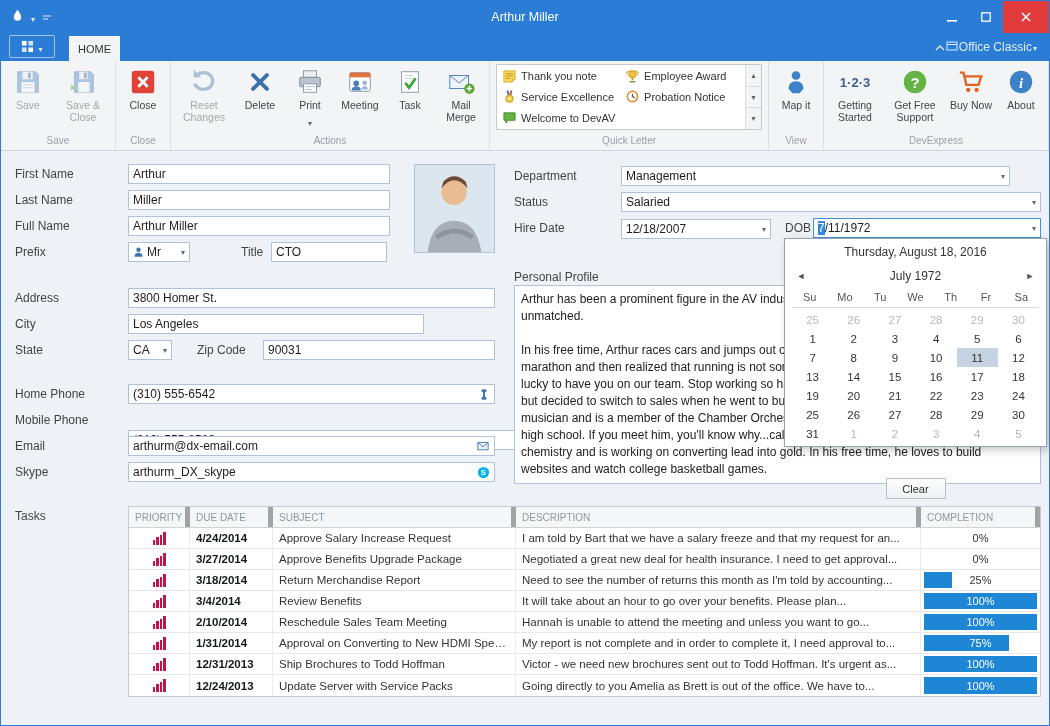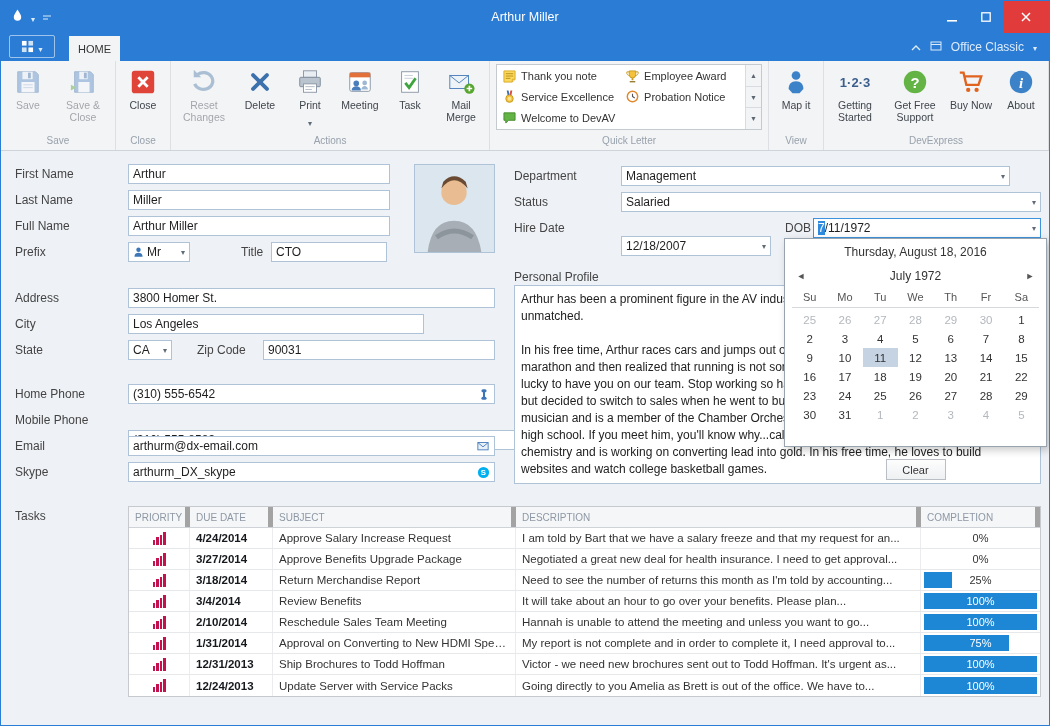--- a/index.html
+++ b/index.html
@@ -18,21 +18,21 @@
   .win-controls{margin-left:auto;display:flex;align-items:stretch;height:100%;z-index:2;}
   .win-btn{width:34px;display:flex;align-items:center;justify-content:center;cursor:pointer;}
   .win-btn.close{width:46px;background:var(--close-red);}
   .caret-glyph::after{content:"▾";font-size:8px;color:#5f6b77;}
   .caret-white::after{content:"▾";font-size:8px;color:#dcecfb;}
   
   .tabrow{position:absolute;top:32px;left:0;right:0;height:28px;background:var(--accent);display:flex;align-items:flex-end;}
   .orb{margin:0 14px 3px 8px;width:44px;height:21px;border:1px solid rgba(255,255,255,.55);border-radius:2px;
     display:flex;align-items:center;justify-content:center;gap:4px;cursor:pointer;}
   .tab{height:25px;background:#f3f4f6;padding:0 9px;display:flex;align-items:center;font-size:11px;color:#333;cursor:pointer;}
-  .tabrow-right{margin-left:auto;display:flex;align-items:center;gap:9px;padding-right:12px;color:#dcecfb;font-size:12px;height:100%;}
+  .tabrow-right{margin-left:auto;display:flex;align-items:center;gap:1px;padding-right:12px;color:#dcecfb;font-size:12px;height:100%;}
   
   .ribbon{position:absolute;top:60px;left:0;right:0;height:90px;background:#f3f4f6;border-bottom:1px solid #cfd4da;display:flex;box-sizing:border-box;}
   .rgroup{display:flex;flex-direction:column;border-right:1px solid #dddfe3;padding:1px 2px 0;}
   .rgroup-content{flex:1;display:flex;align-items:flex-start;}
   .rgroup-label{height:17px;text-align:center;font-size:10px;color:#98a1ac;line-height:15px;}
   .rbtn{min-width:44px;max-width:56px;display:flex;flex-direction:column;align-items:center;padding:4px 3px 0;cursor:pointer;border-radius:2px;}
   .rbtn .ricon{height:32px;display:flex;align-items:center;justify-content:center;}
   .rbtn .rlabel{font-size:10.5px;line-height:11.5px;color:#40454c;text-align:center;margin-top:2px;}
   .rbtn.disabled{opacity:.45;}
   .gallery{width:266px;height:66px;margin:2px 4px 0;background:#fff;border:1px solid #c5cad1;display:flex;box-sizing:border-box;}
@@ -74,21 +74,21 @@
   .plabel.on{color:#fff;}
   
   .calendar{position:absolute;left:783px;top:237px;width:263px;height:209px;background:#fff;border:1px solid #98a3ae;
     box-shadow:3px 3px 8px rgba(0,0,0,.22);z-index:40;color:#333;box-sizing:border-box;}
   .cal-header{height:26px;display:flex;align-items:center;justify-content:center;font-size:12px;}
   .cal-nav{height:22px;position:relative;display:flex;align-items:center;justify-content:center;font-size:12px;}
   .cal-arrow{position:absolute;top:0;bottom:0;width:24px;display:flex;align-items:center;justify-content:center;color:#555;font-size:9px;cursor:pointer;}
   .cal-arrow.left{left:4px;}  .cal-arrow.right{right:4px;}
   .cal-dow{display:grid;grid-template-columns:repeat(7,1fr);height:20px;border-bottom:1px solid #d7dadd;margin:0 7px;}
   .cal-dow span{display:flex;align-items:center;justify-content:center;font-size:11px;color:#555;}
-  .cal-grid{display:grid;grid-template-columns:repeat(7,1fr);grid-auto-rows:19px;margin:2px 7px 0;}
+  .cal-grid{display:grid;grid-template-columns:repeat(6,1fr);grid-auto-rows:19px;margin:2px 7px 0;}
   .cal-day{display:flex;align-items:center;justify-content:center;font-size:11.5px;cursor:pointer;}
   .cal-day.muted{color:#b3b8bd;}
   .cal-day.selected{background:#c6d3e2;}
   .cal-footer{display:flex;justify-content:center;margin-top:4px;}
   .clear-btn{width:58px;height:19px;font-size:11px;color:#333;background:linear-gradient(#fdfdfd,#eef0f2);
     border:1px solid #b9bec4;display:flex;align-items:center;justify-content:center;cursor:pointer;margin-top:31px;}
 </style>
 </head>
 <body>
 
@@ -494,21 +494,21 @@
     <span class="end caret-glyph"></span>
   </div>
 
   <span class="lbl" style="left:513px;top:194px">Status</span>
   <div class="tb" style="left:620px;top:191px;width:420px">
     <span class="val">Salaried</span>
     <span class="end caret-glyph"></span>
   </div>
 
   <span class="lbl" style="left:513px;top:220px">Hire Date</span>
-  <div class="tb" style="left:620px;top:235px;width:150px">
+  <div class="tb" style="left:620px;top:218px;width:150px">
     <span class="val">12/18/2007</span>
     <span class="end caret-glyph"></span>
   </div>
   <span class="lbl" style="left:784px;top:220px">DOB</span>
   <div class="tb focused" style="left:812px;top:217px;width:228px">
     <span class="val"><span class="sel">7</span><span>/11/1972</span></span>
     <span class="end caret-glyph"></span>
   </div>
 
   <span class="lbl" style="left:513px;top:269px">Personal Profile</span>

